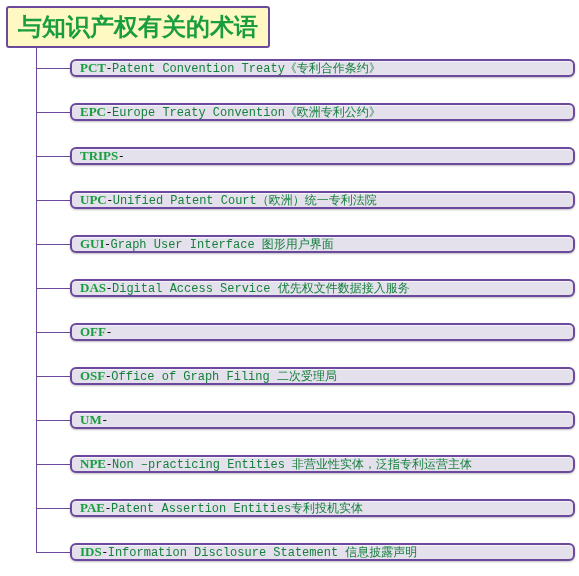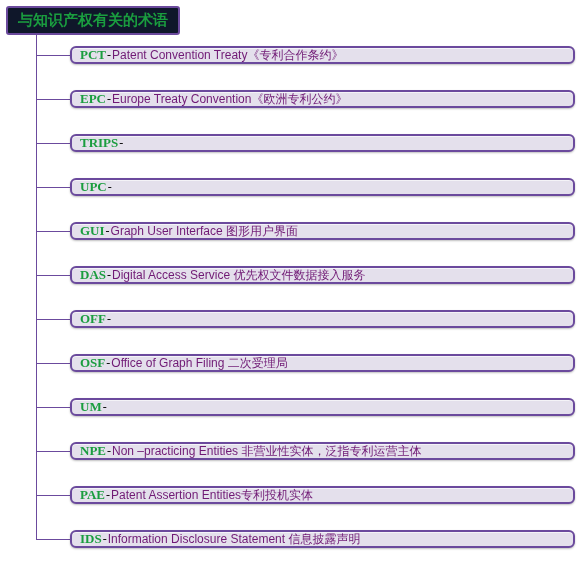--- a/index.html
+++ b/index.html
@@ -15,24 +15,24 @@
     background: #ffffff;
     width: 579px;
     box-sizing: border-box;
   }
   .title-box {
     display: inline-block;
     border: 2px solid var(--purple);
     border-radius: 3px;
     padding: 3px 10px;
     margin: 2px 0 0 2px;
-    font-size: 15px;
+    font-size: 24px;
     font-weight: bold;
     color: var(--green);
-    background: #0f172a;
+    background: #fef9c3;
     position: relative;
     z-index: 2;
   }
   .tree-wrap {
     position: relative;
     margin-left: 32px;
     margin-top: -2px;
   }
   .trunk {
     position: absolute;
@@ -74,22 +74,22 @@
     color: var(--green);
     font-weight: bold;
     font-family: "Times New Roman", serif;
     font-size: 13px;
   }
   .sep {
     color: #000;
     padding: 0 1px;
   }
   .desc {
-    color: #701a75;
-    font-family: Liberation Sans, sans-serif;
+    color: #15803d;
+    font-family: Liberation Mono, monospace;
   }
 </style>
 </head>
 <body>
 
 
 
 <div class="title-box">与知识产权有关的术语</div>
 
 <div class="tree-wrap">
@@ -116,20 +116,21 @@
         <div class="item-box">
           <span class="abbr">TRIPS</span>
           <span class="sep">-</span>
         </div>
       </div>
       <div class="row">
         <div class="branch"></div>
         <div class="item-box">
           <span class="abbr">UPC</span>
           <span class="sep">-</span>
+          <span class="desc">Unified Patent Court（欧洲）统一专利法院</span>
         </div>
       </div>
       <div class="row">
         <div class="branch"></div>
         <div class="item-box">
           <span class="abbr">GUI</span>
           <span class="sep">-</span>
           <span class="desc">Graph User Interface 图形用户界面</span>
         </div>
       </div>

